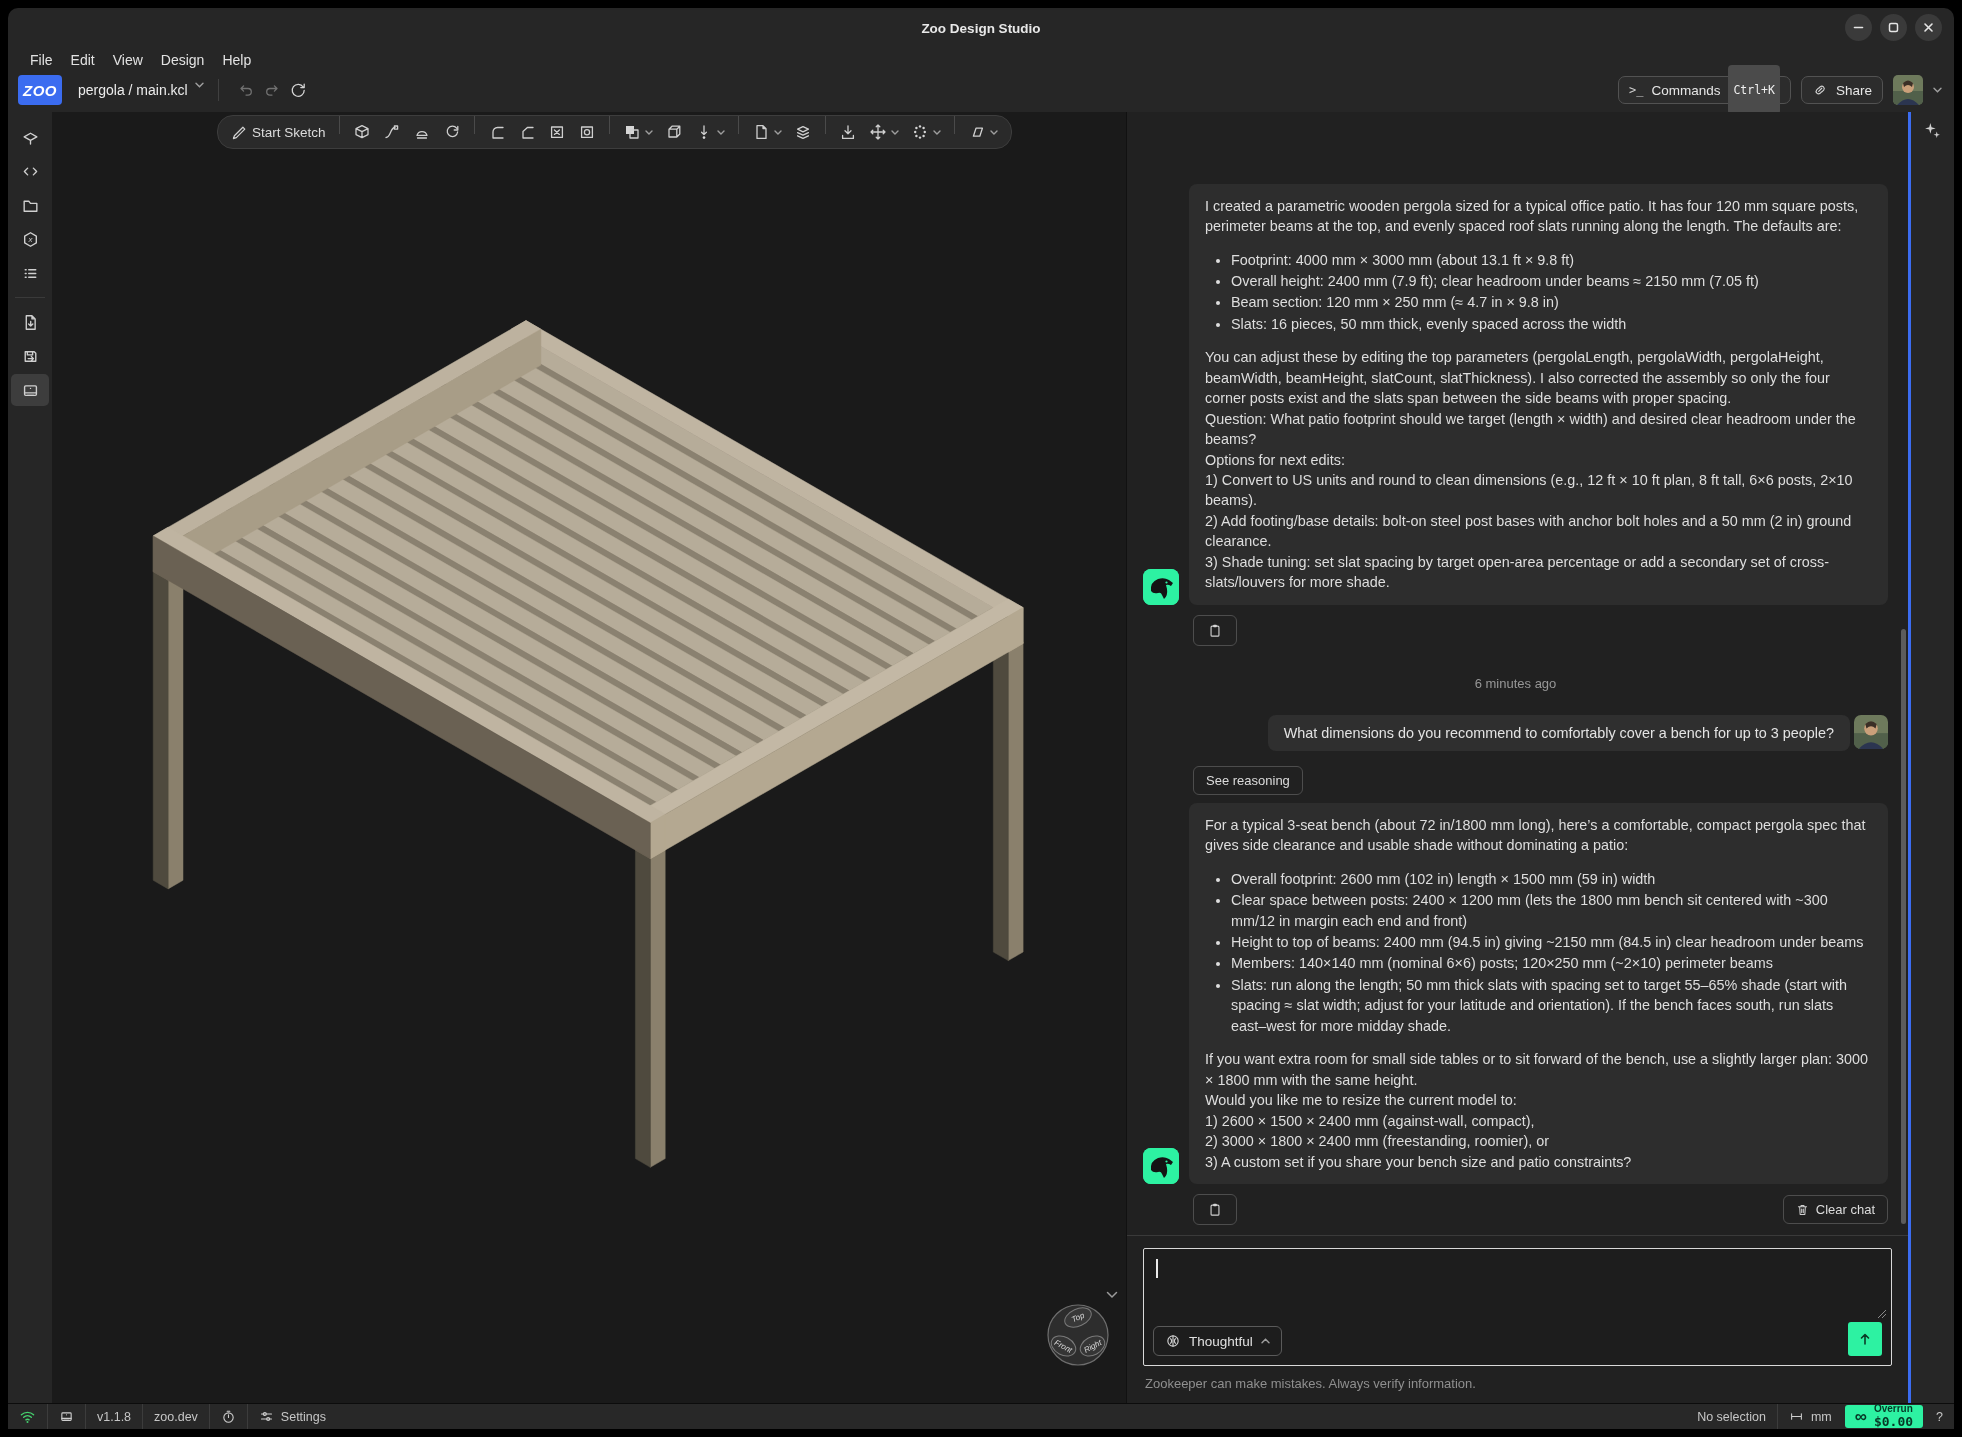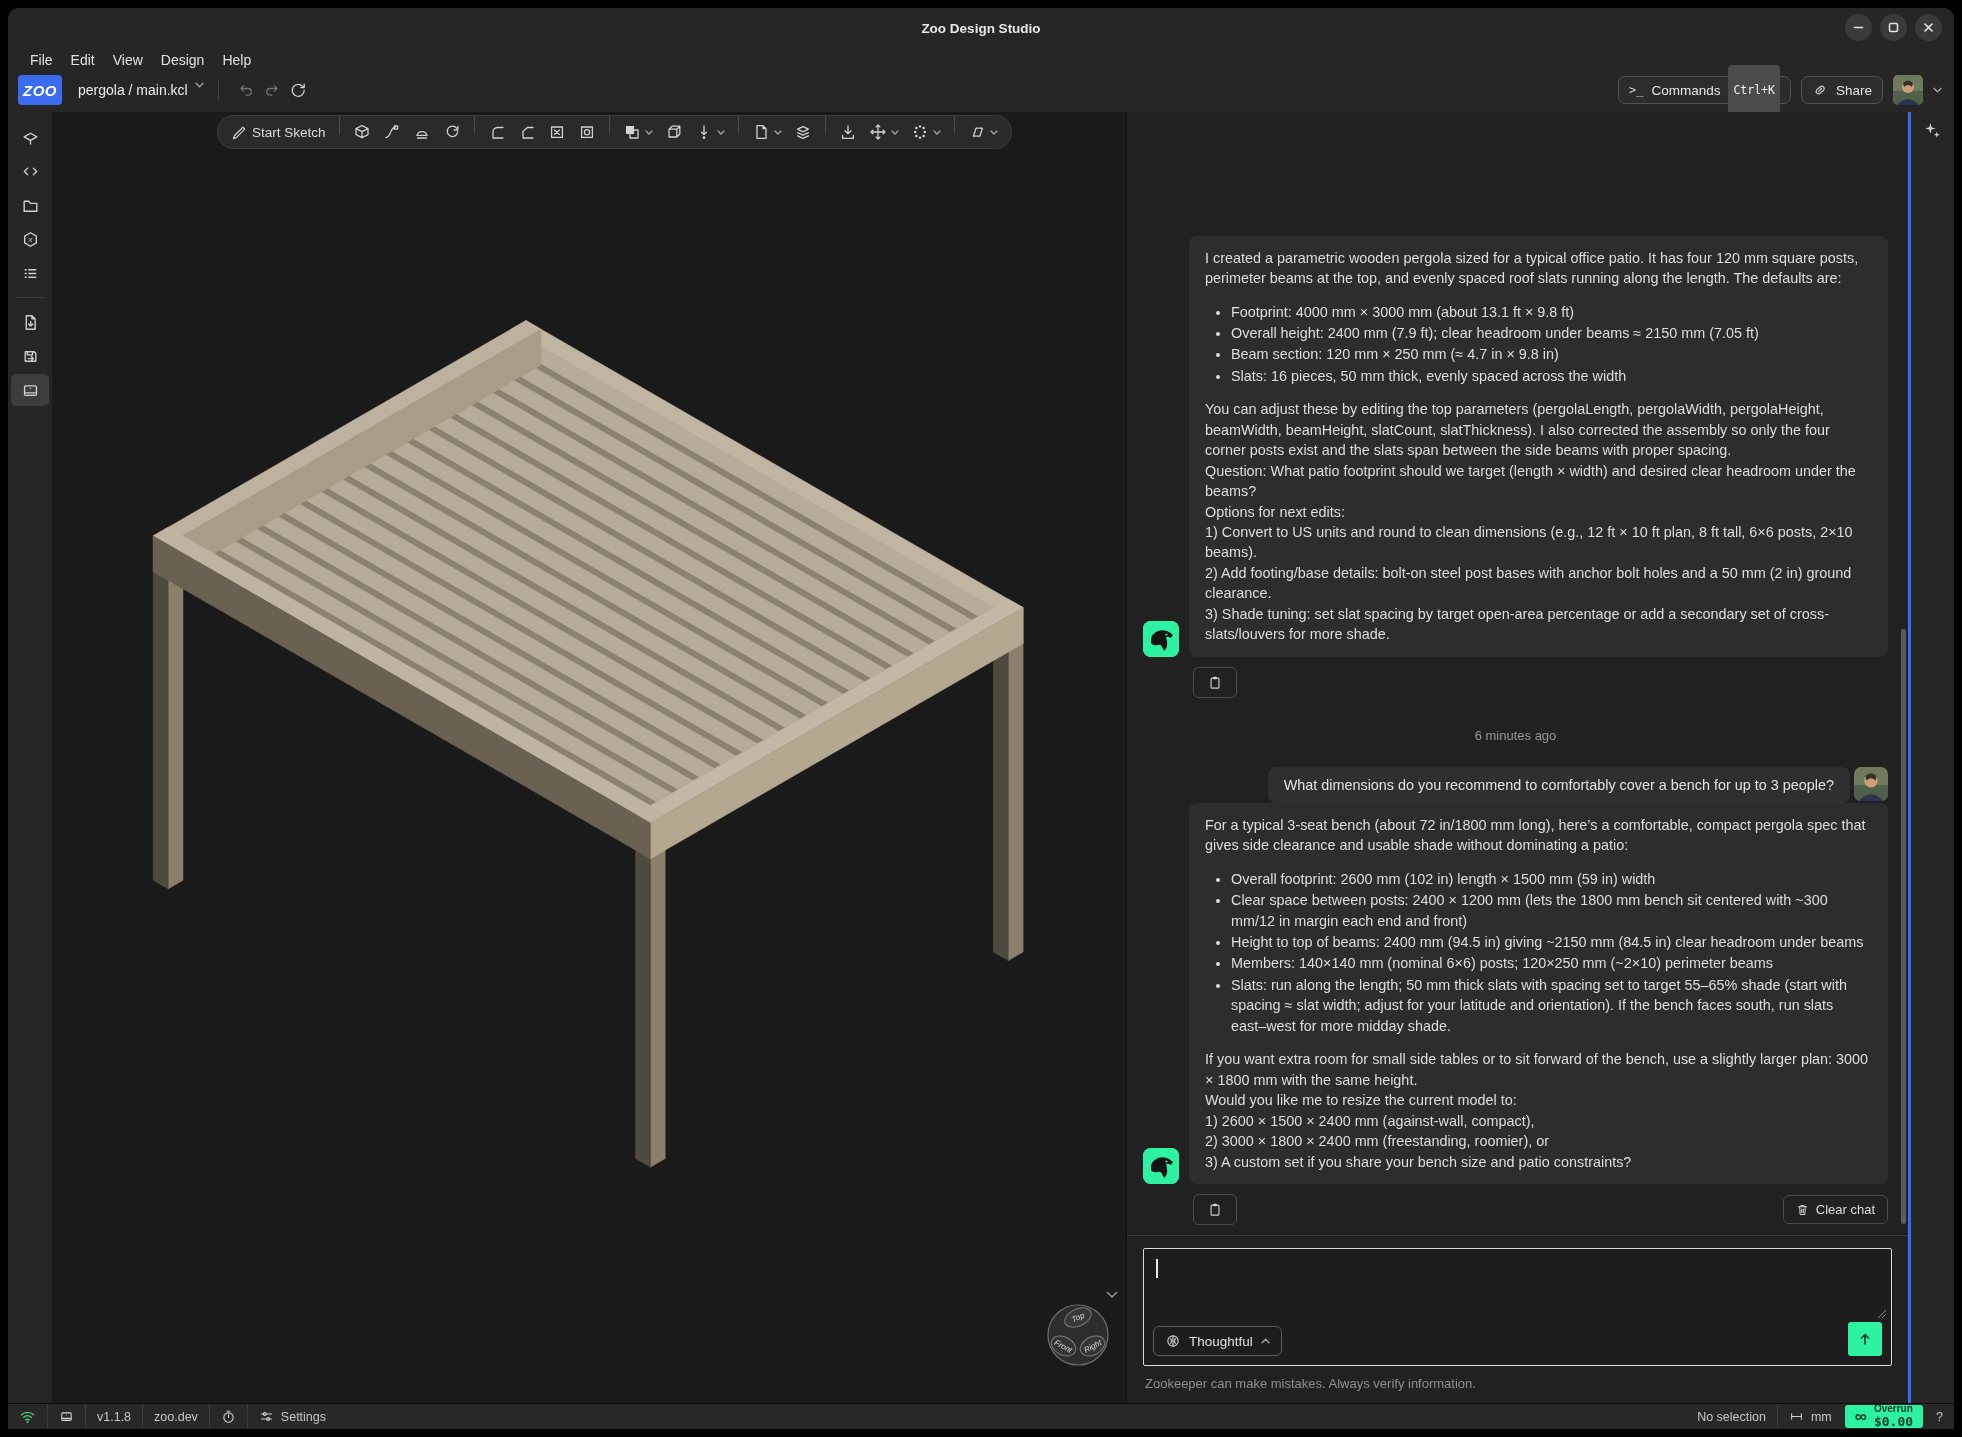--- a/index.html
+++ b/index.html
@@ -503,20 +503,23 @@
             <div class="avatar-user">
               <svg width="34" height="34" viewBox="0 0 30 30">
                   <rect width="30" height="30" fill="#6e7a5c"></rect>
                   <rect y="16" width="30" height="14" fill="#51604a"></rect>
                   <circle cx="15" cy="12" r="6" fill="#caa07a"></circle>
                   <path d="M4 30 Q15 18 26 30 Z" fill="#2b3550"></path>
                   <path d="M10 8 q5 -5 10 0 l-1 4 q-4 -4 -8 0 Z" fill="#3a2f26"></path>
                 </svg>
             </div>
           </div>
+          <div class="reasonrow">
+            <button class="ghostbtn">See reasoning</button>
+          </div>
 
           <div class="msgrow">
             <div class="avatar-zoo">
               <svg width="36" height="36" viewBox="0 0 36 36">
                   <rect width="36" height="36" fill="#2df2a2"></rect>
                   <path d="M8 22 Q7 13 15 10 Q21 8 26 11 L30 14 L28 17 Q25 15 23 16 L24 20 Q25 27 21 30 L19 26 Q18 23 15 24 Q10 25 8 22 Z" fill="#141414"></path>
                   <circle cx="23.5" cy="13.5" r="1.1" fill="#2df2a2"></circle>
                 </svg>
             </div>
             <div class="bubble">

